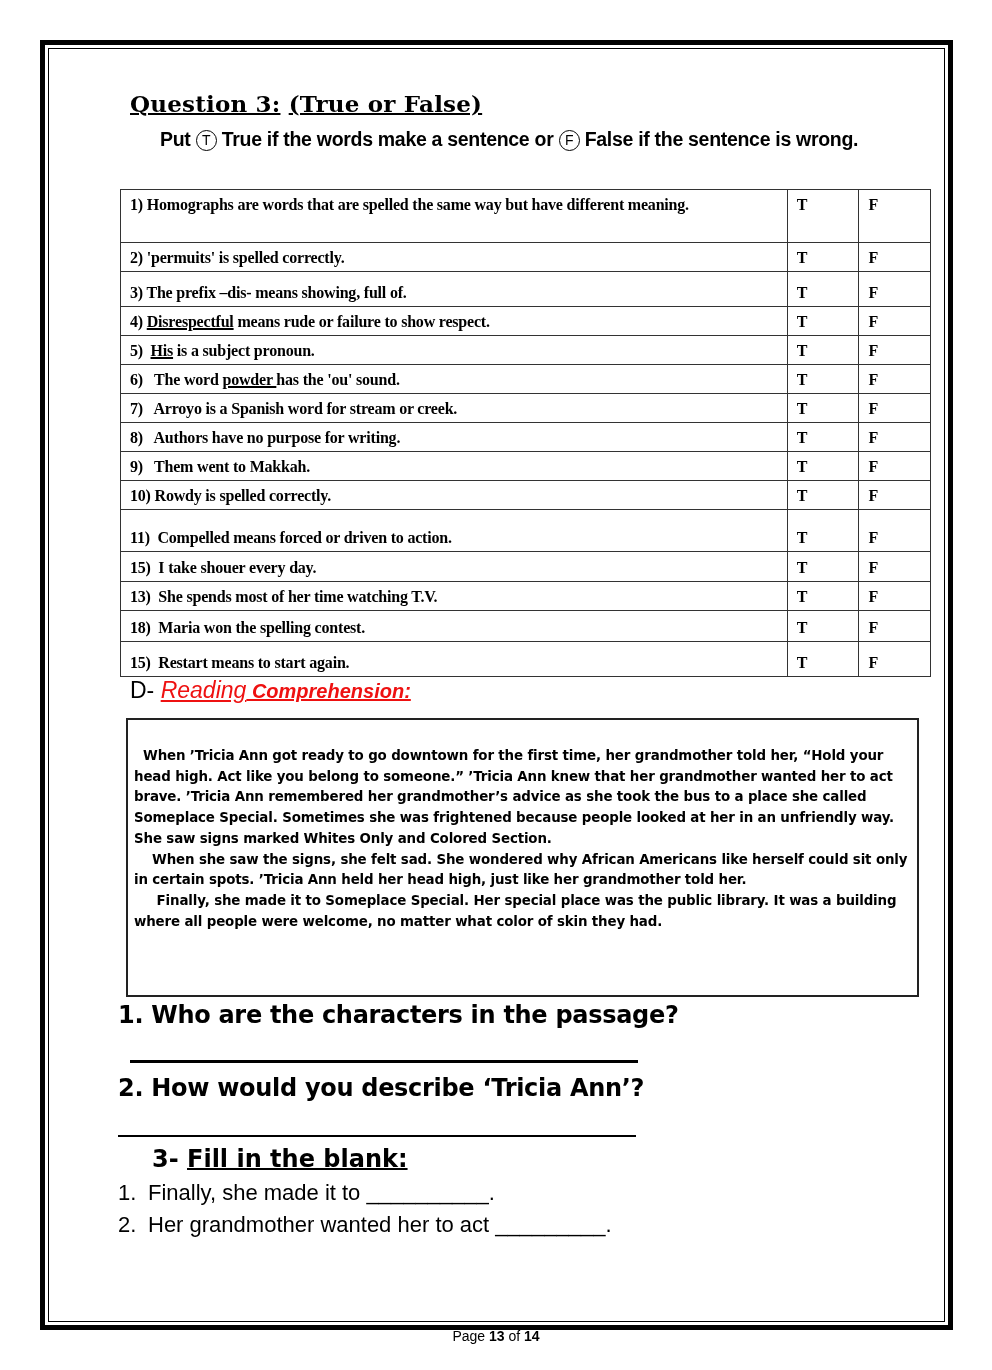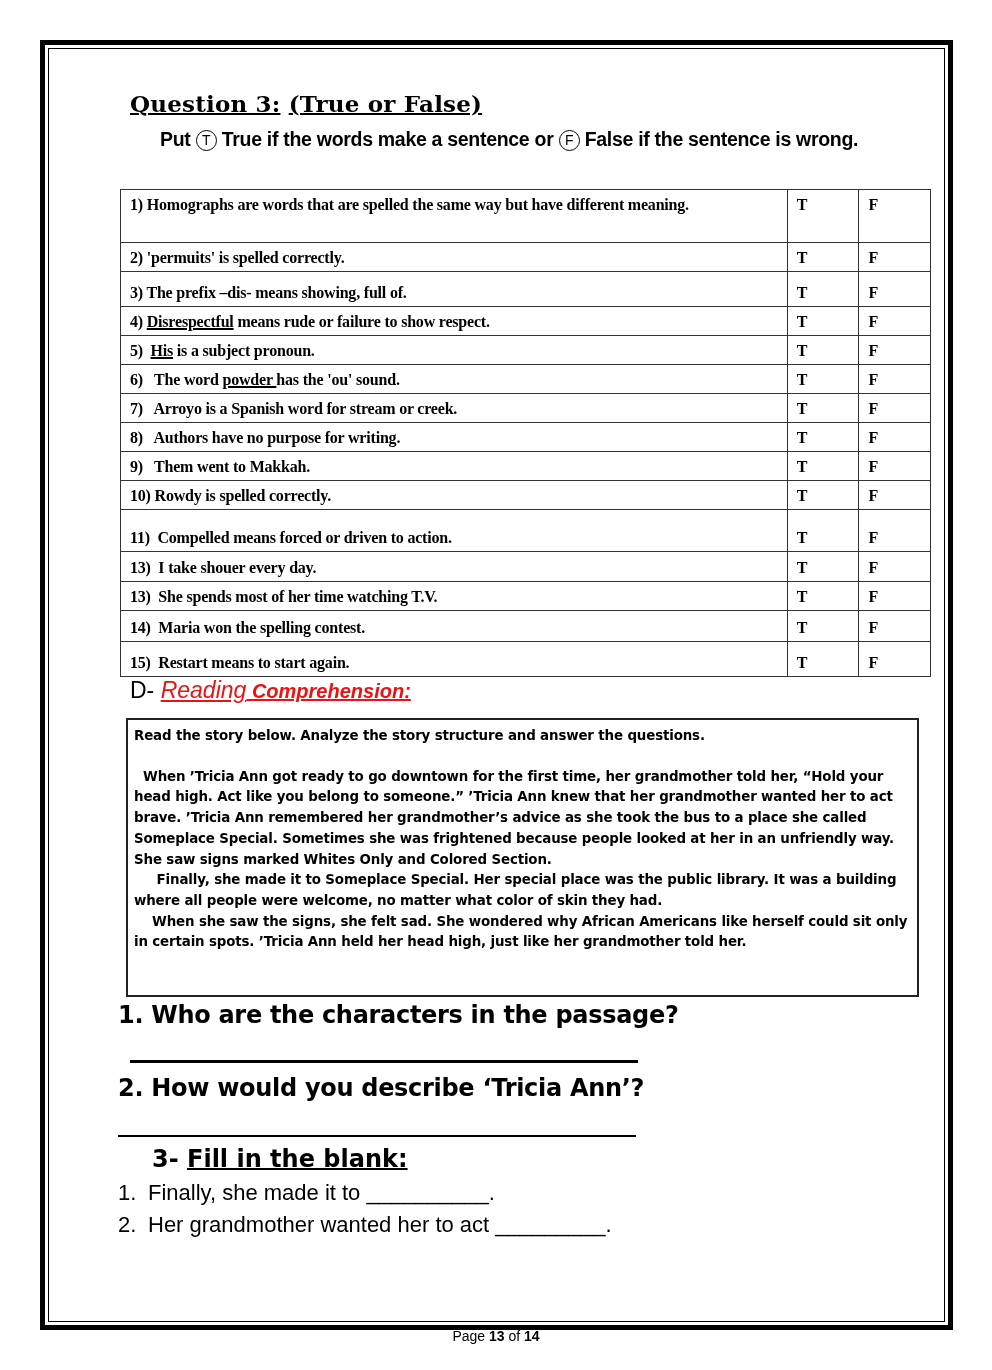--- a/index.html
+++ b/index.html
@@ -104,52 +104,51 @@
         <td class="stmt" style="vertical-align: bottom;"><span style="white-space: pre-wrap;">10) Rowdy is spelled correctly.</span></td>
         <td class="opt" style="vertical-align: bottom;">T</td>
         <td class="opt" style="vertical-align: bottom;">F</td>
       </tr>
       <tr style="height: 42px;">
         <td class="stmt" style="vertical-align: bottom;"><span style="white-space: pre-wrap;">11)  Compelled means forced or driven to action.</span></td>
         <td class="opt" style="vertical-align: bottom;">T</td>
         <td class="opt" style="vertical-align: bottom;">F</td>
       </tr>
       <tr style="height: 30px;">
-        <td class="stmt" style="vertical-align: bottom;"><span style="white-space: pre-wrap;">13)  I take shouer every day.</span></td>
+        <td class="stmt" style="vertical-align: bottom;"><span style="white-space: pre-wrap;">15)  I take shouer every day.</span></td>
         <td class="opt" style="vertical-align: bottom;">T</td>
         <td class="opt" style="vertical-align: bottom;">F</td>
       </tr>
       <tr style="height: 29px;">
         <td class="stmt" style="vertical-align: bottom;"><span style="white-space: pre-wrap;">13)  She spends most of her time watching T.V.</span></td>
         <td class="opt" style="vertical-align: bottom;">T</td>
         <td class="opt" style="vertical-align: bottom;">F</td>
       </tr>
       <tr style="height: 31px;">
-        <td class="stmt" style="vertical-align: bottom;"><span style="white-space: pre-wrap;">14)  Maria won the spelling contest.</span></td>
+        <td class="stmt" style="vertical-align: bottom;"><span style="white-space: pre-wrap;">18)  Maria won the spelling contest.</span></td>
         <td class="opt" style="vertical-align: bottom;">T</td>
         <td class="opt" style="vertical-align: bottom;">F</td>
       </tr>
       <tr style="height: 35px;">
         <td class="stmt" style="vertical-align: bottom;"><span style="white-space: pre-wrap;">15)  Restart means to start again.</span></td>
         <td class="opt" style="vertical-align: bottom;">T</td>
         <td class="opt" style="vertical-align: bottom;">F</td>
       </tr>
     </tbody>
 </table>
 
 <div class="reading-head">
   <span>D- </span><span class="rd">Reading</span><span class="rc"> Comprehension:</span>
 </div>
 
 <div class="story-box">
-  <p>Read the story below. Analyze the story structure and answer the questions.</p>
   <div class="gap"></div>
   <p>&nbsp;&nbsp;When ’Tricia Ann got ready to go downtown for the first time, her grandmother told her, “Hold your head high. Act like you belong to someone.” ’Tricia Ann knew that her grandmother wanted her to act brave. ’Tricia Ann remembered her grandmother’s advice as she took the bus to a place she called Someplace Special. Sometimes she was frightened because people looked at her in an unfriendly way. She saw signs marked Whites Only and Colored Section.</p>
+  <p>&nbsp;&nbsp;&nbsp;&nbsp;When she saw the signs, she felt sad. She wondered why African Americans like herself could sit only in certain spots. ’Tricia Ann held her head high, just like her grandmother told her.</p>
   <p>&nbsp;&nbsp;&nbsp;&nbsp;&nbsp;Finally, she made it to Someplace Special. Her special place was the public library. It was a building where all people were welcome, no matter what color of skin they had.</p>
-  <p>&nbsp;&nbsp;&nbsp;&nbsp;When she saw the signs, she felt sad. She wondered why African Americans like herself could sit only in certain spots. ’Tricia Ann held her head high, just like her grandmother told her.</p>
 </div>
 
 <div class="cq" style="top:1001px;">1. Who are the characters in the passage?</div>
 <div class="ans-line" style="left:130px; top:1060px; width:508px;"></div>
 <div class="cq" style="top:1074px;">2.  How would you describe ‘Tricia Ann’?</div>
 <div class="ans-line" style="left:118px; top:1135px; width:518px; border-bottom-width:2px;"></div>
 
 <div class="fill-head">
   <span>3- </span><u>Fill in the blank:</u>
 </div>

